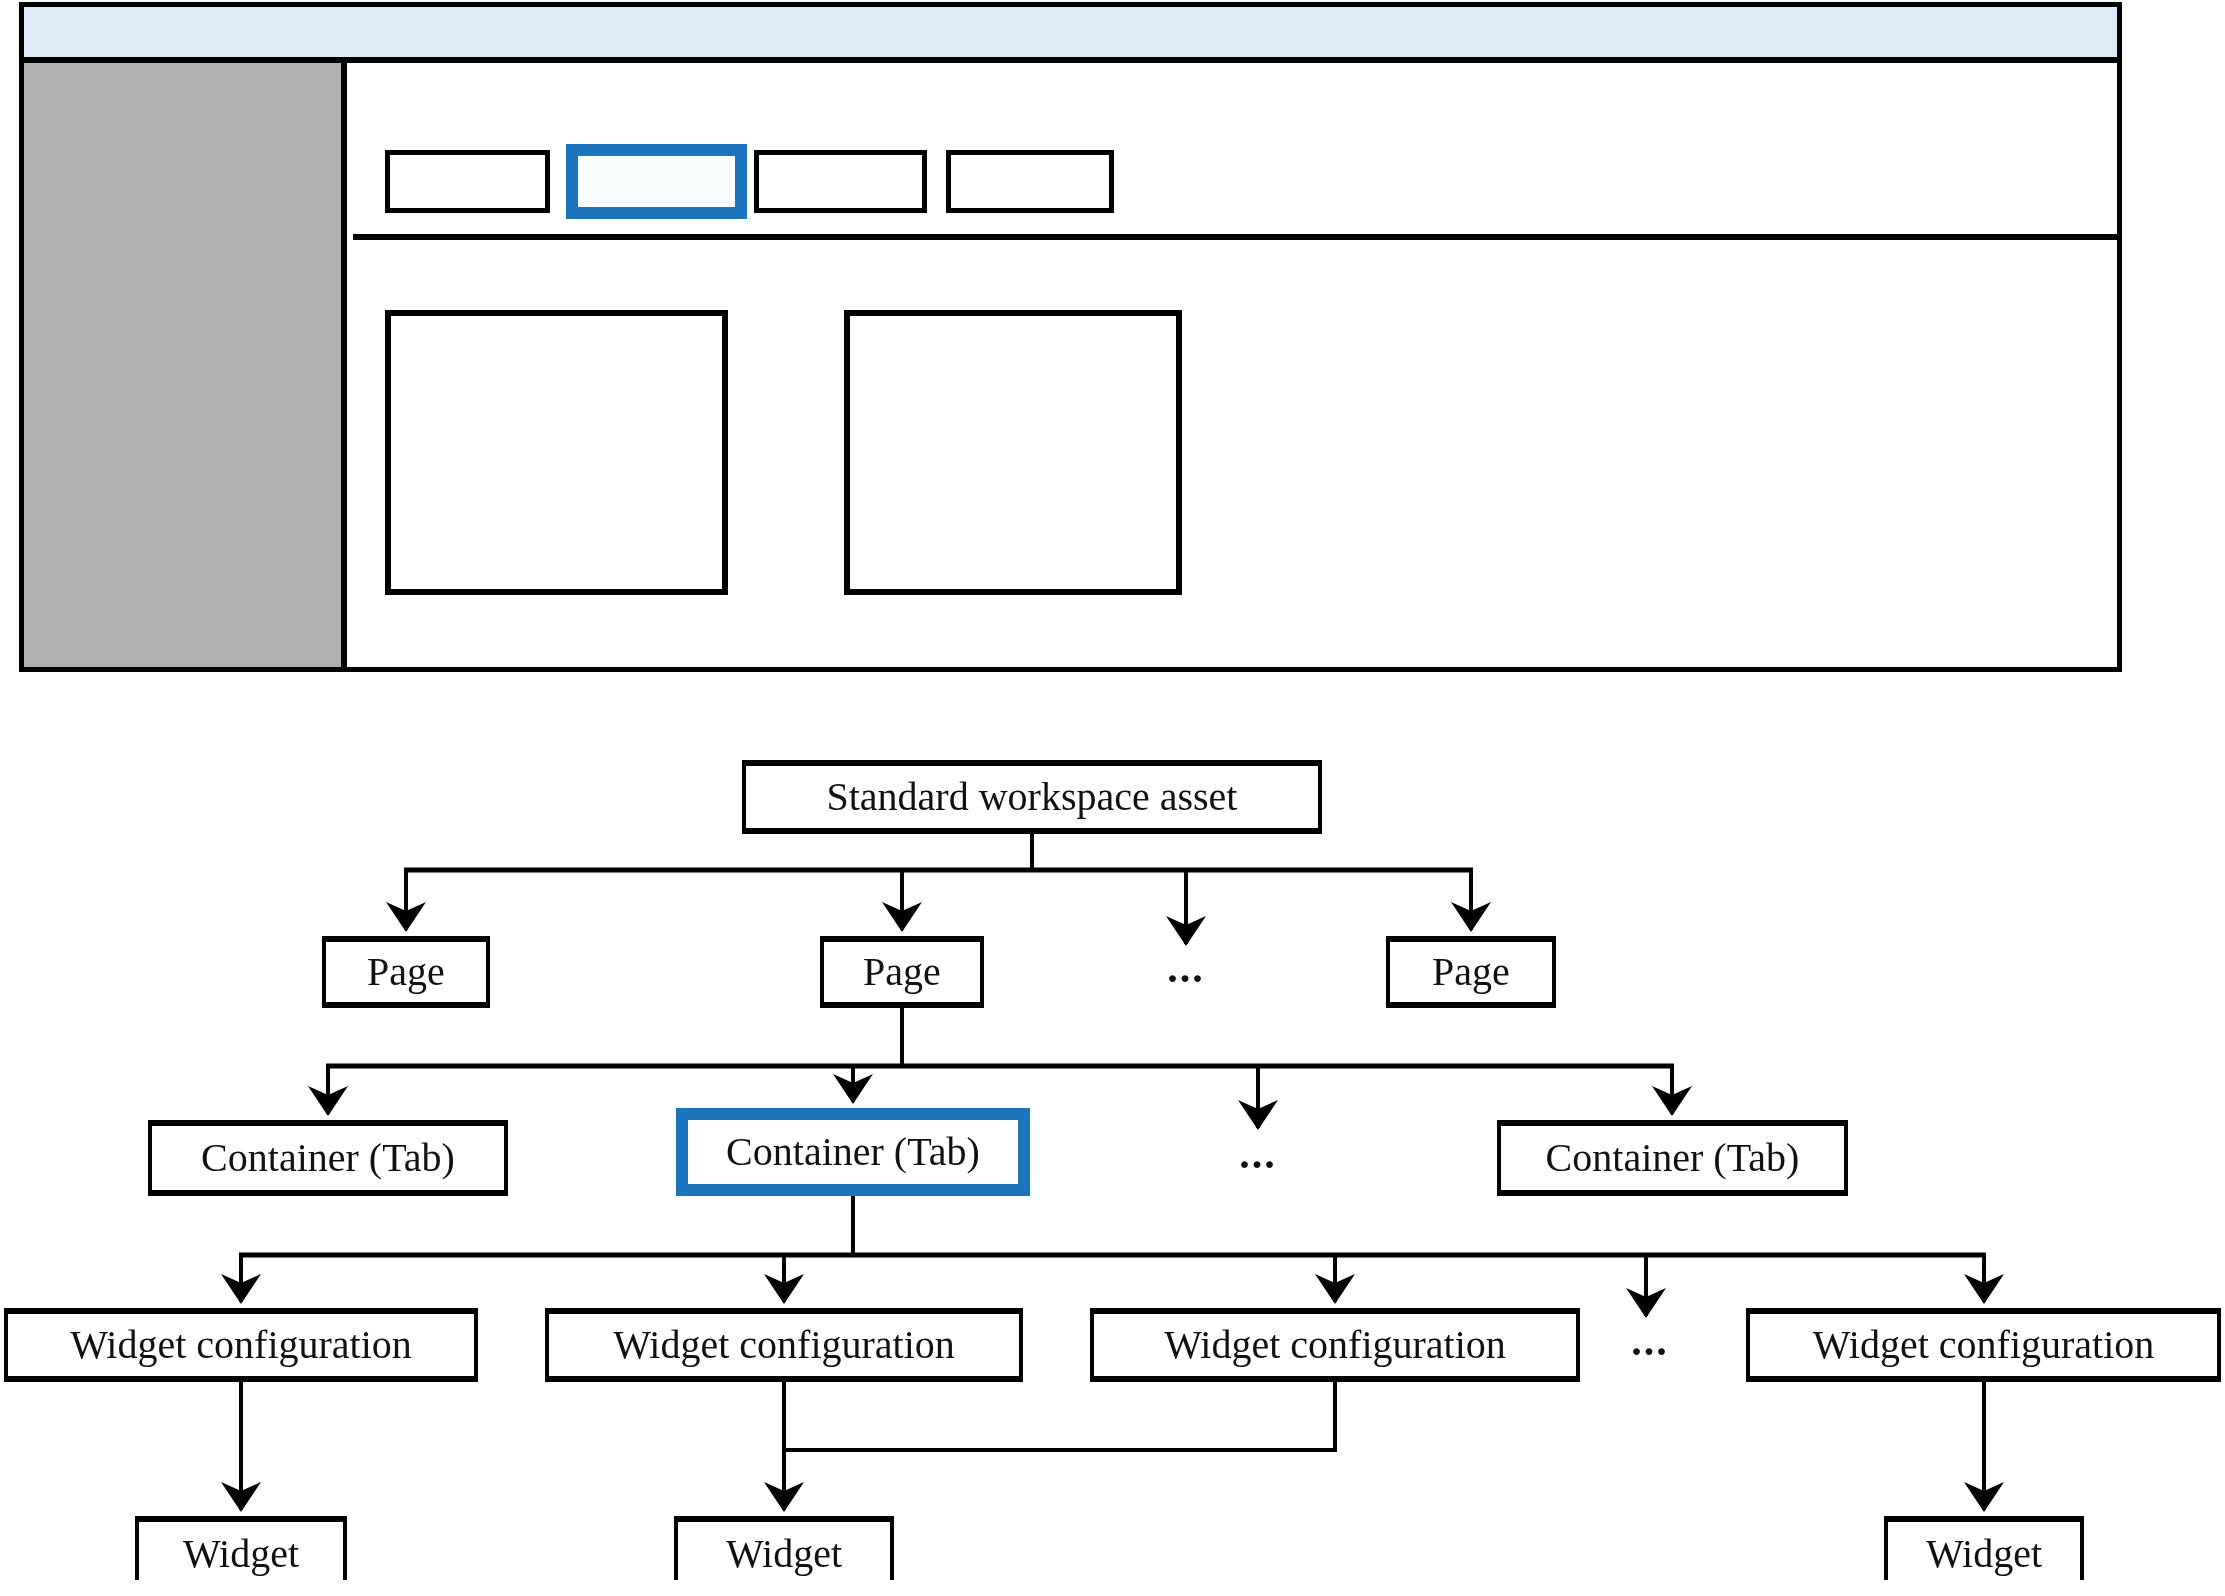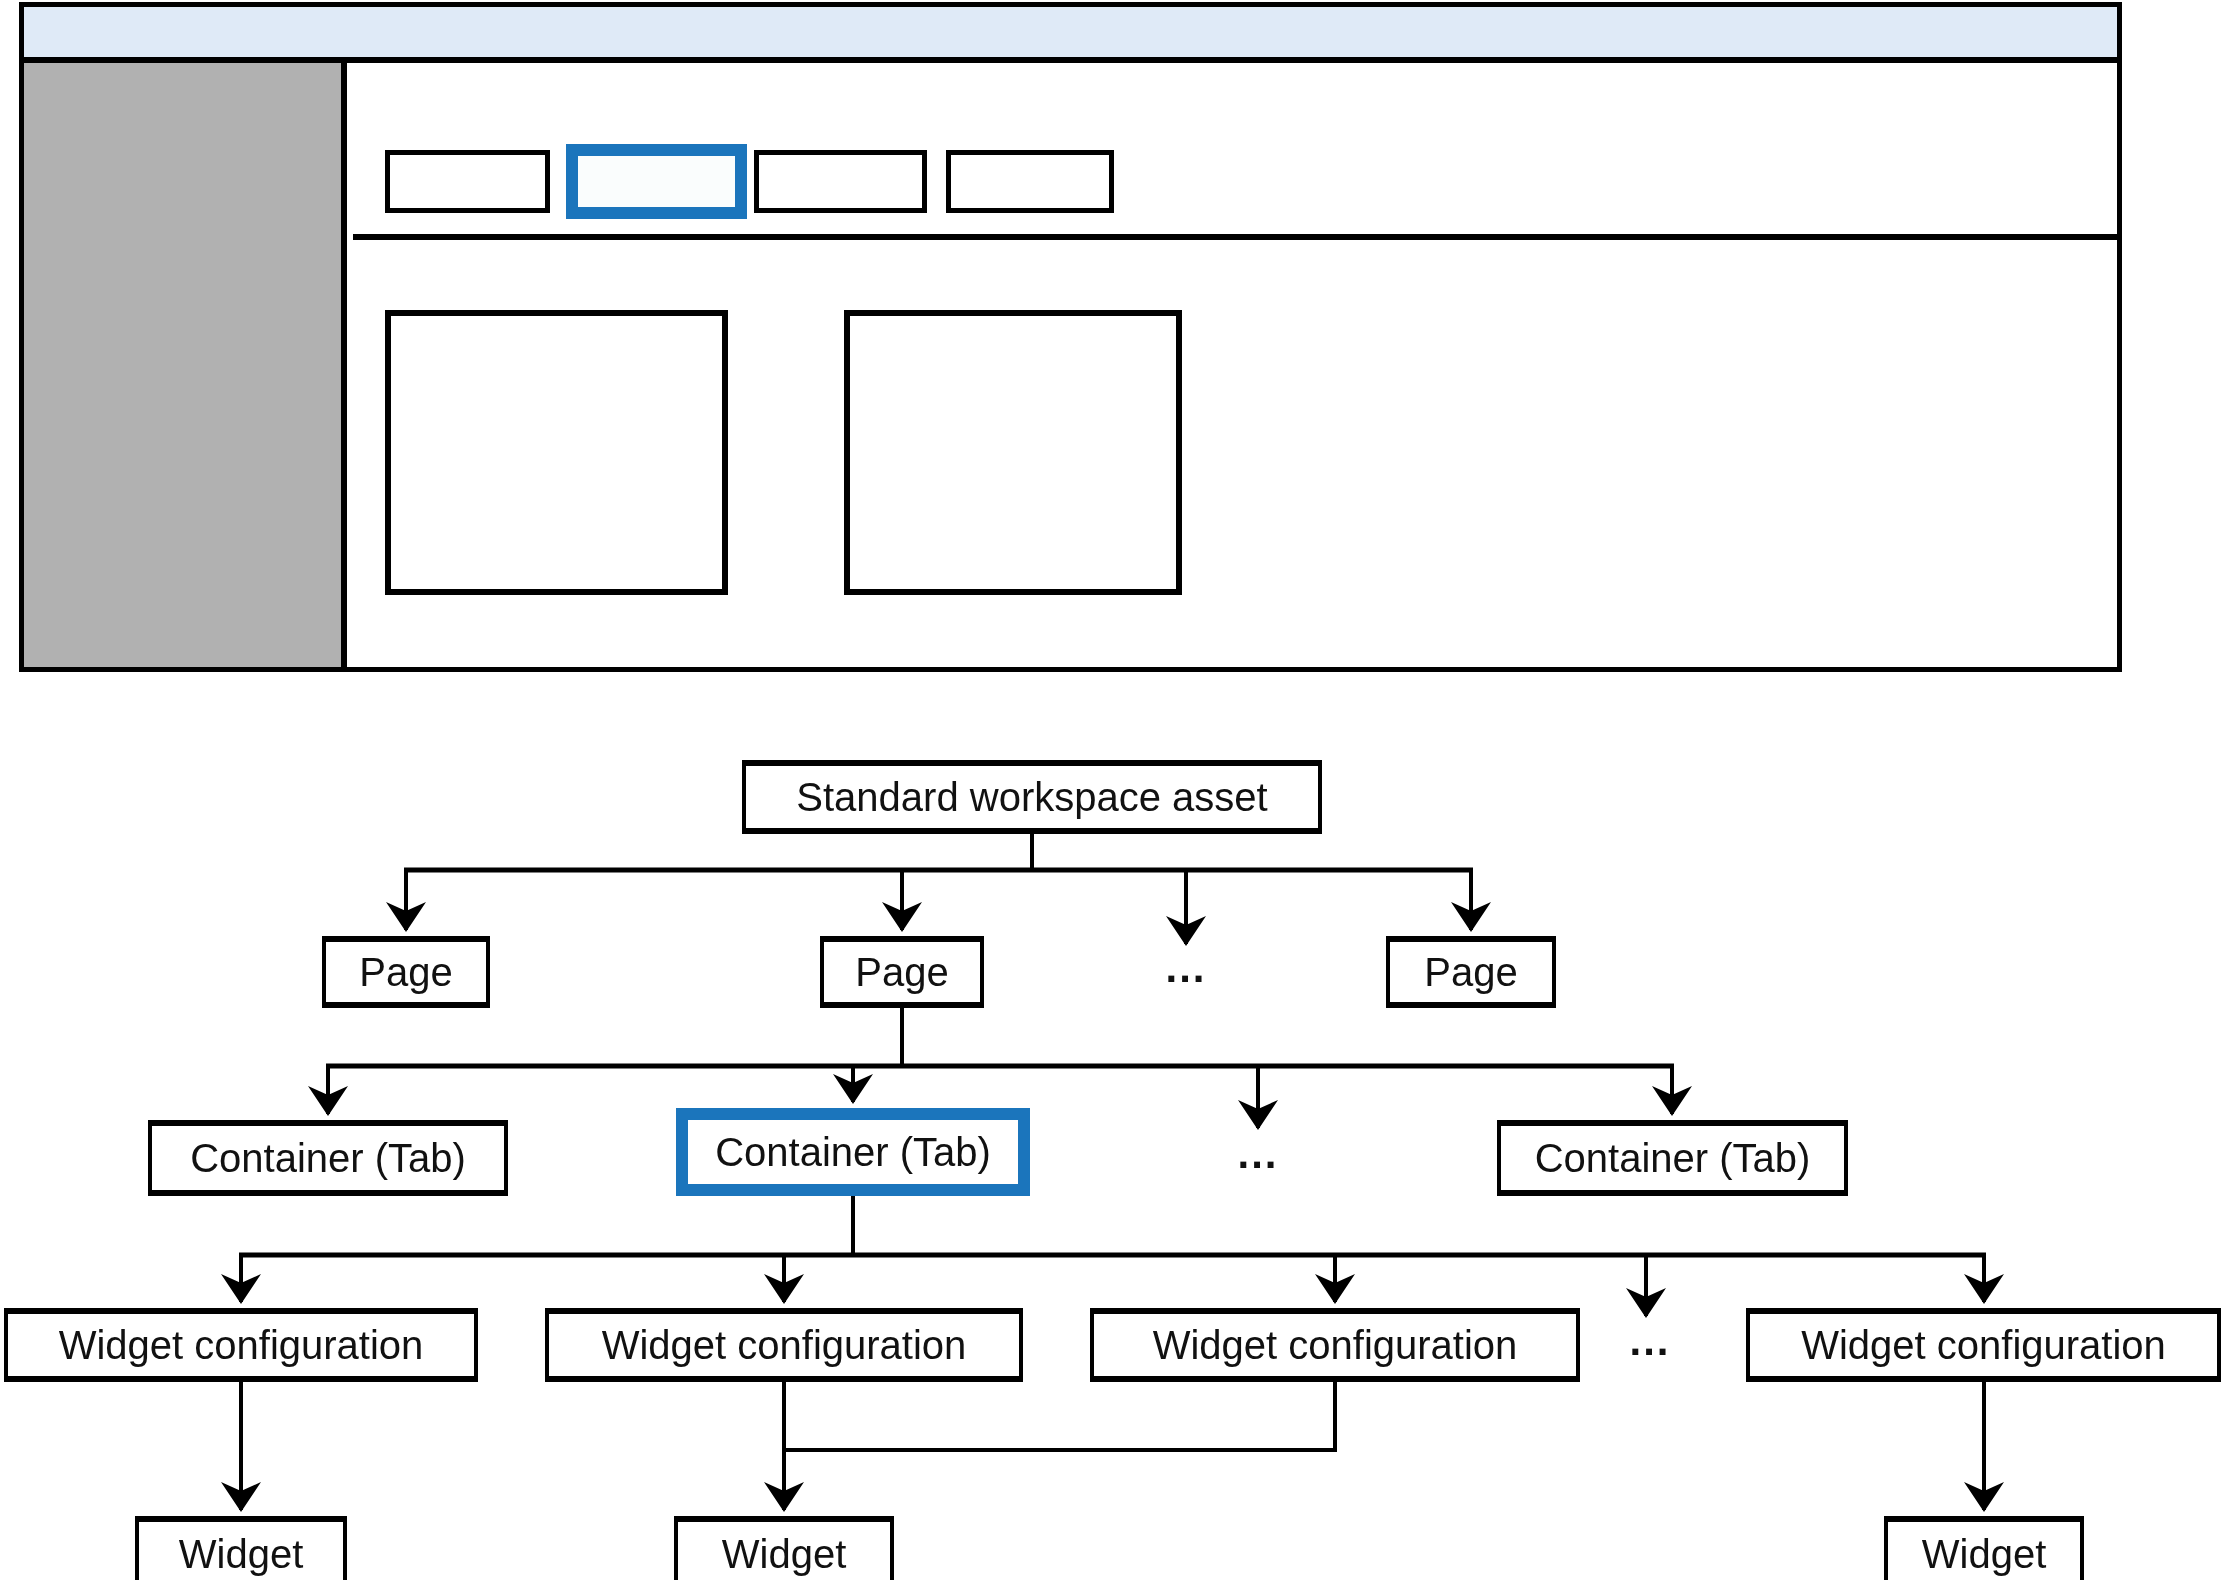--- a/index.html
+++ b/index.html
@@ -1,21 +1,21 @@
 <!DOCTYPE html>
 <html><head>
 <meta charset="utf-8">
 <style>
   html, body { margin: 0; padding: 0; background: #ffffff; }
   #stage {
     position: relative;
     width: 2225px;
     height: 1580px;
     background: #ffffff;
-    font-family: Liberation Sans, sans-serif;
+    font-family: Liberation Serif, serif;
     color: #111111;
     overflow: hidden;
   }
 
   
   .wf-outer {
     position: absolute;
     left: 19px; top: 2px;
     width: 2103px; height: 670px;
     border: 5px solid #000;

